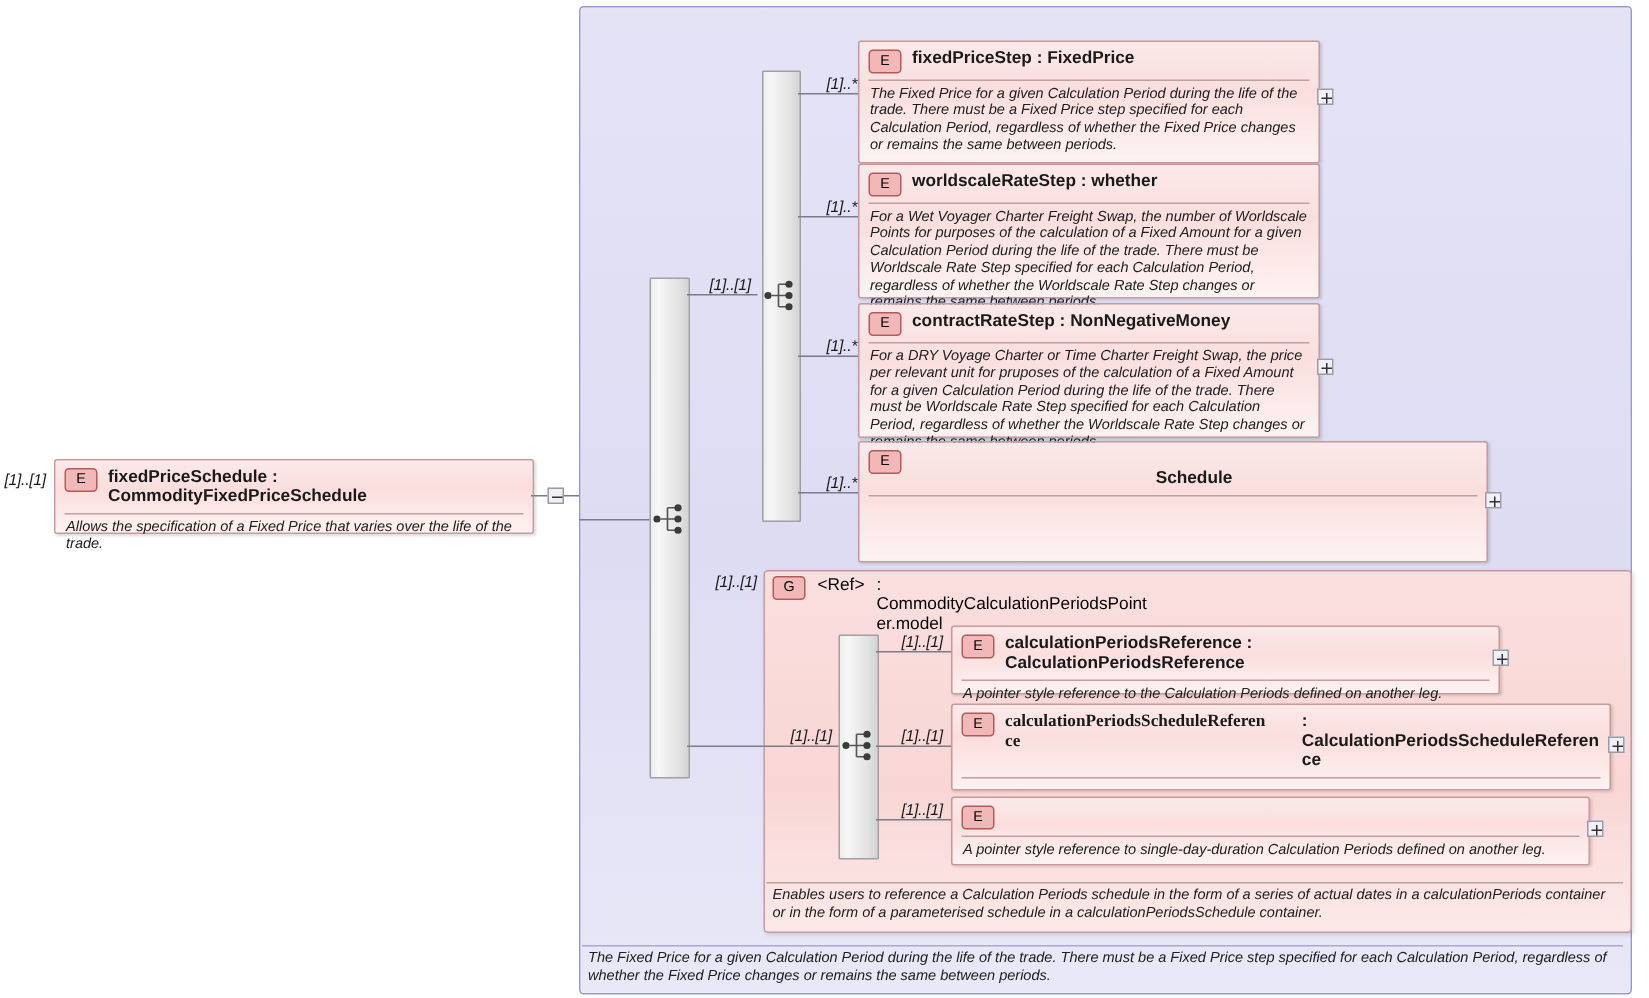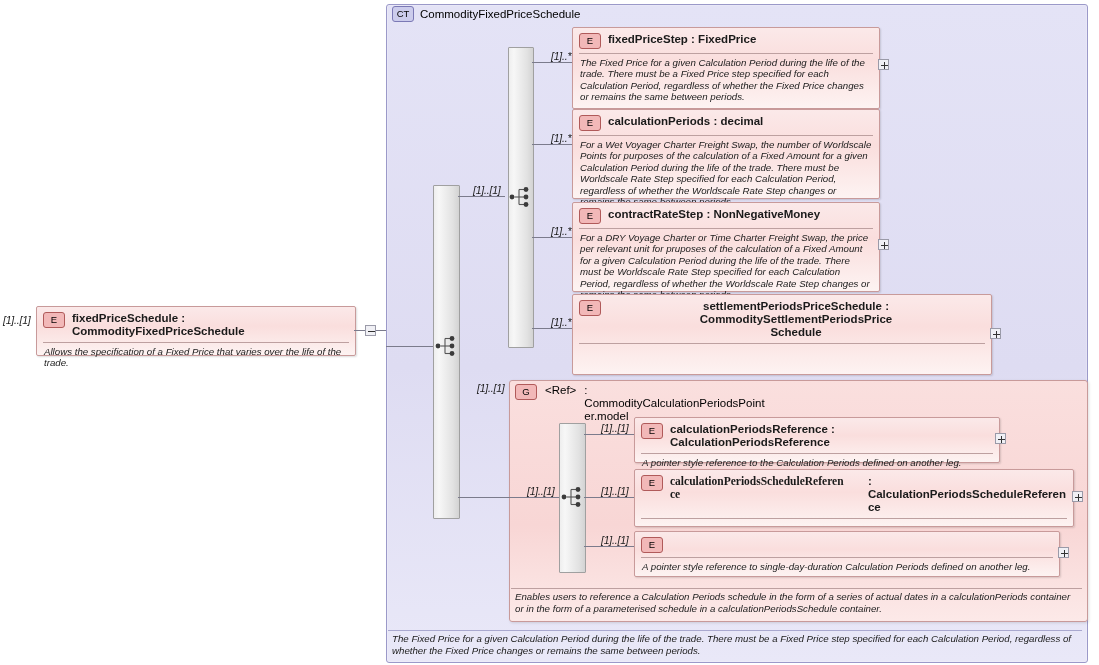--- a/index.html
+++ b/index.html
@@ -121,24 +121,20 @@
     <div class="el-sep"></div>
     <div class="el-doc">Allows the specification of a Fixed Price that varies over the life of the trade.</div>
   </div>
 
   <div class="hline" style="left:354px;top:330px;width:11px;"></div>
   <div class="toggle" style="left:365px;top:325px;"></div>
   <div class="hline" style="left:376px;top:330px;width:10px;"></div>
 
   <div class="ct-box" style="left:386px;top:4px;width:700px;height:657px;"></div>
 
-  <div class="ct-title" style="left:392px;top:6px;">
-    <span class="tag tag-ct">CT</span>
-    <span>CommodityFixedPriceSchedule</span>
-  </div>
 
   <div class="ct-docsep" style="left:388px;top:630px;width:694px;"></div>
   <div class="ct-doc" style="left:392px;top:633px;width:686px;">The Fixed Price for a given Calculation Period during the life of the trade. There must be a Fixed Price step specified for each Calculation Period, regardless of whether the Fixed Price changes or remains the same between periods.</div>
 
   <div class="seqbar" style="left:433px;top:185px;width:25px;height:332px;"></div>
 
   <svg class="abs" style="left:435px;top:334px;" width="24" height="24" viewBox="0 0 24 24">
     <circle cx="3" cy="12" r="2.4" fill="#3b3b3b"></circle>
     <line x1="5.4" y1="12" x2="10" y2="12" stroke="#555" stroke-width="1.1"></line>
     <line x1="10" y1="4.5" x2="10" y2="19.5" stroke="#555" stroke-width="1.1"></line>
@@ -181,21 +177,21 @@
     <div class="el-doc">The Fixed Price for a given Calculation Period during the life of the trade. There must be a Fixed Price step specified for each Calculation Period, regardless of whether the Fixed Price changes or remains the same between periods.</div>
   </div>
   <div class="toggle plus" style="left:878px;top:59px;"></div>
 
   <div class="card" style="left:551px;top:132px;">[1]..*</div>
   <div class="hline" style="left:532px;top:144px;width:40px;"></div>
 
   <div class="el-box" style="left:572px;top:109px;width:306px;height:88px;">
     <div class="el-head">
       <span class="tag tag-e">E</span>
-      <span class="el-name">calculationPeriods : decimal</span>
+      <span class="el-name">worldscaleRateStep : whether</span>
     </div>
     <div class="el-sep"></div>
     <div class="el-doc">For a Wet Voyager Charter Freight Swap, the number of Worldscale Points for purposes of the calculation of a Fixed Amount for a given Calculation Period during the life of the trade. There must be Worldscale Rate Step specified for each Calculation Period, regardless of whether the Worldscale Rate Step changes or remains the same between periods.</div>
   </div>
 
   <div class="card" style="left:551px;top:225px;">[1]..*</div>
   <div class="hline" style="left:532px;top:237px;width:40px;"></div>
 
   <div class="el-box" style="left:572px;top:202px;width:306px;height:88px;">
     <div class="el-head">
@@ -207,21 +203,21 @@
   </div>
   <div class="toggle plus" style="left:878px;top:239px;"></div>
 
   <div class="card" style="left:551px;top:316px;">[1]..*</div>
   <div class="hline" style="left:532px;top:328px;width:40px;"></div>
 
   <div class="el-box" style="left:572px;top:294px;width:418px;height:79px;">
     <div class="el-head">
       <span class="tag tag-e">E</span>
       <span class="el-name center">
-        <span>settlementPeriodsPriceSchedule  :  CommoditySettlementPeriodsPrice</span><br>
+        <br>
         <span>Schedule</span>
       </span>
     </div>
     <div class="el-sep"></div>
   </div>
   <div class="toggle plus" style="left:990px;top:328px;"></div>
 
   <div class="card" style="left:477px;top:382px;">[1]..[1]</div>
   <div class="hline" style="left:458px;top:497px;width:51px;"></div>
 

